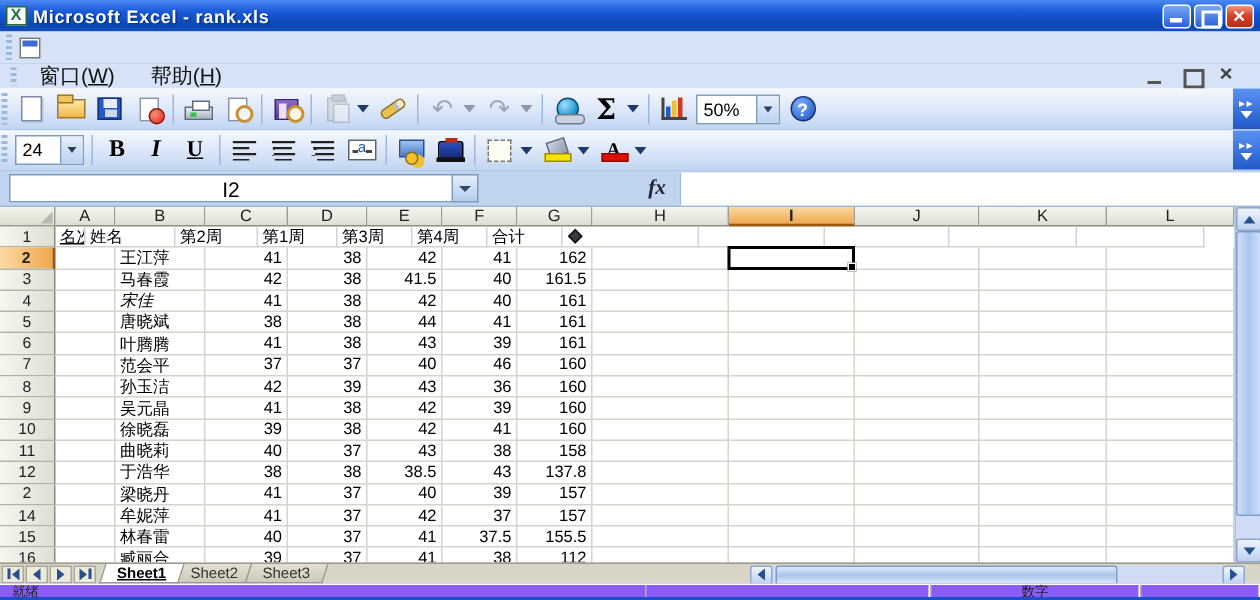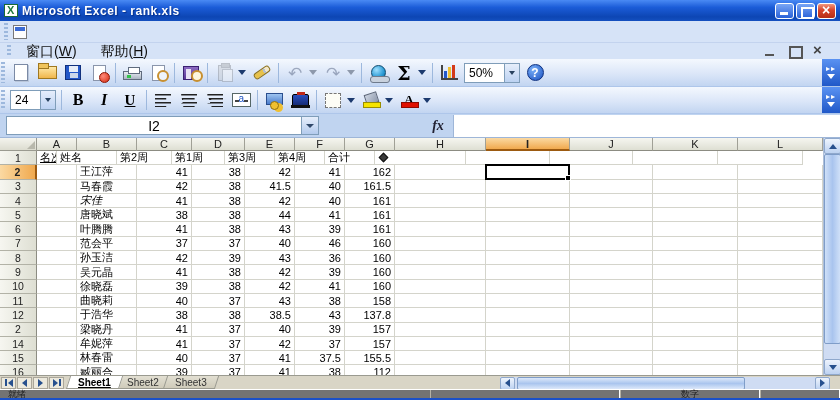--- a/index.html
+++ b/index.html
@@ -181,21 +181,21 @@
   .tab > span { transform:skewX(18deg); }
   .tab.active { background:#fff; font-weight:bold; color:#000; z-index:2; }
   .tab.active > span { text-decoration:underline; }
   .hscroll { position:absolute; left:500px; top:0.5px; width:330px; height:13px; background:#cfdcf3; display:flex; align-items:center; }
   .hscroll .sbtn { width:15px; height:13px; }
   .hthumb { position:absolute; left:17px; width:228px; height:13px;
     background:linear-gradient(180deg,#dce8fa,#aac5ee 50%,#dce8fa); border:1px solid #7f9dc8; border-radius:2px; }
   .hscroll .sbtn.right { position:absolute; right:0; }
 
   
-  .statusbar { position:absolute; left:0; top:389px; width:840px; height:9px; background:#737373;
+  .statusbar { position:absolute; left:0; top:389px; width:840px; height:9px; background:#8b5cf6;
     border-top:1px solid #fff; display:flex; align-items:center; font-size:9px; color:#222; }
   .stat-left { padding-left:8px; flex:1; line-height:9px; }
   .stat-panel { height:9px; border-left:1px solid #b6b2a4; border-right:1px solid #fff; display:flex; align-items:center; justify-content:center; line-height:9px; }
   .bottomline { position:absolute; left:0; top:398px; width:840px; height:2px; background:#1a50c8; }
 </style>
 </head>
 <body>
 
 <div class="window">
 

